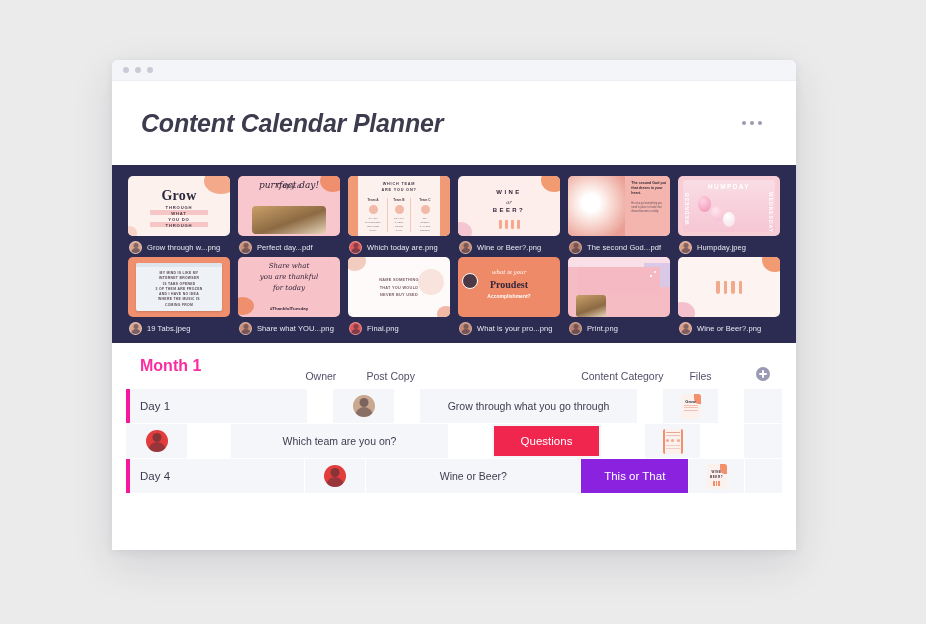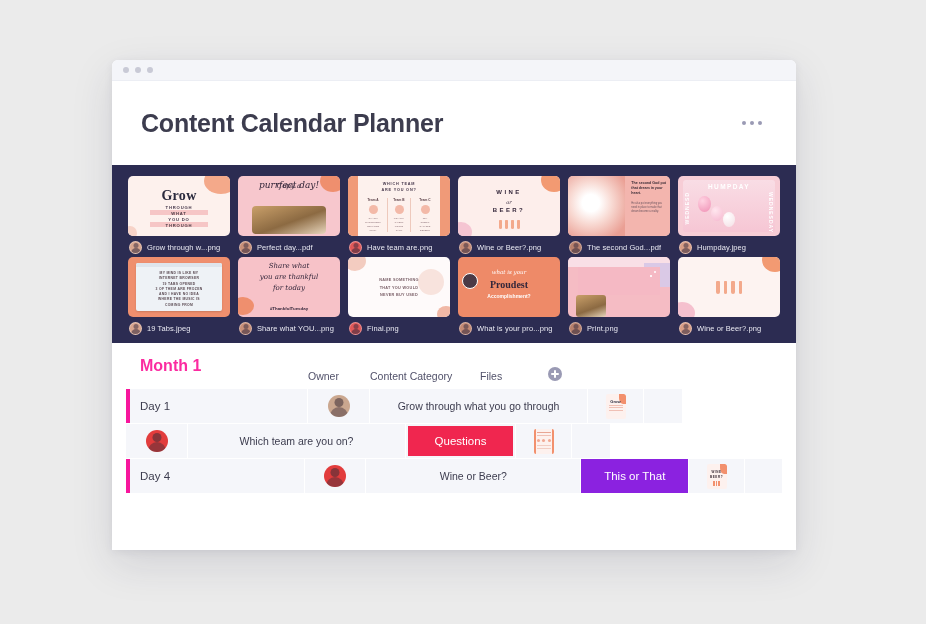--- a/index.html
+++ b/index.html
@@ -47,20 +47,21 @@
 
   
   .header {
     height: 84px;
     background: #ffffff;
     display: flex;
     align-items: center;
     justify-content: space-between;
     padding: 0 28px 0 29px;
     box-sizing: border-box;
+    font-style: italic;
   }
   .page-title {
     font-size: 25px;
     font-weight: bold;
     color: #3c3c4e;
     letter-spacing: -0.2px;
     white-space: nowrap;
   }
   .kebab {
     display: flex;
@@ -261,20 +262,21 @@
     content:""; position:absolute; background:#fff; border-radius:1px;
   }
   .plus-btn::before { left:3px; right:3px; top:6.2px; height:1.6px; }
   .plus-btn::after  { top:3px; bottom:3px; left:6.2px; width:1.6px; }
 
   .row {
     display: flex;
     align-items: stretch;
     height: 34px;
     margin-bottom: 1px;
+    justify-content: space-between;
   }
   .cell {
     background: #f5f6fa;
     display: flex;
     align-items: center;
     justify-content: center;
     box-sizing: border-box;
     border-right: 1px solid #ffffff;
   }
   .cell-day {
@@ -417,21 +419,21 @@
             </div>
           <div style="text-align:center;width:22px;">
               <div style="font-size:3.2px;font-weight:bold;color:#5b4048;">Team C</div>
               <div style="width:9px;height:9px;border-radius:50%;background:#f3b9a8;margin:3px auto;"></div>
               <div style="font-size:2.4px;color:#8a6f76;line-height:1.6;">JOY<br>CREDIT<br>CAPABLE<br>ESTEEM</div>
             </div>
         </div>
       </div>
       <div class="card-meta">
         <span class="ava a3"></span>
-        <span class="fname">Have team are.png</span>
+        <span class="fname">Which today are.png</span>
       </div>
     </div>
 
     <div class="card">
       <div class="thumb t4">
         <div class="blob" style="width:26px;height:24px;right:-7px;top:-8px;background:#f29a72;"></div>
         <div class="blob" style="width:22px;height:20px;left:-8px;bottom:-6px;background:#f5c5d2;"></div>
         <div class="tline" style="top:13px;font-size:6px;letter-spacing:2.4px;color:#33263a;">WINE</div>
         <div class="script" style="top:23px;font-size:5px;">or</div>
         <div class="tline" style="top:31px;font-size:6px;letter-spacing:2.4px;color:#33263a;">BEER?</div>
@@ -561,20 +563,21 @@
       </div>
     </div>
 
   </div>
 
   <div class="table-wrap">
 
     <div class="thead">
       <div class="month">Month 1</div>
       <div class="col-h c-owner">Owner</div>
+      <div class="col-h c-copy">Post Copy</div>
       <div class="col-h c-cat">Content Category</div>
       <div class="col-h c-files">Files</div>
       <div class="c-plus">
         <div class="plus-btn"></div>
       </div>
     </div>
 
     <div class="row">
       <div class="cell cell-day">
         <span class="daybar"></span>

